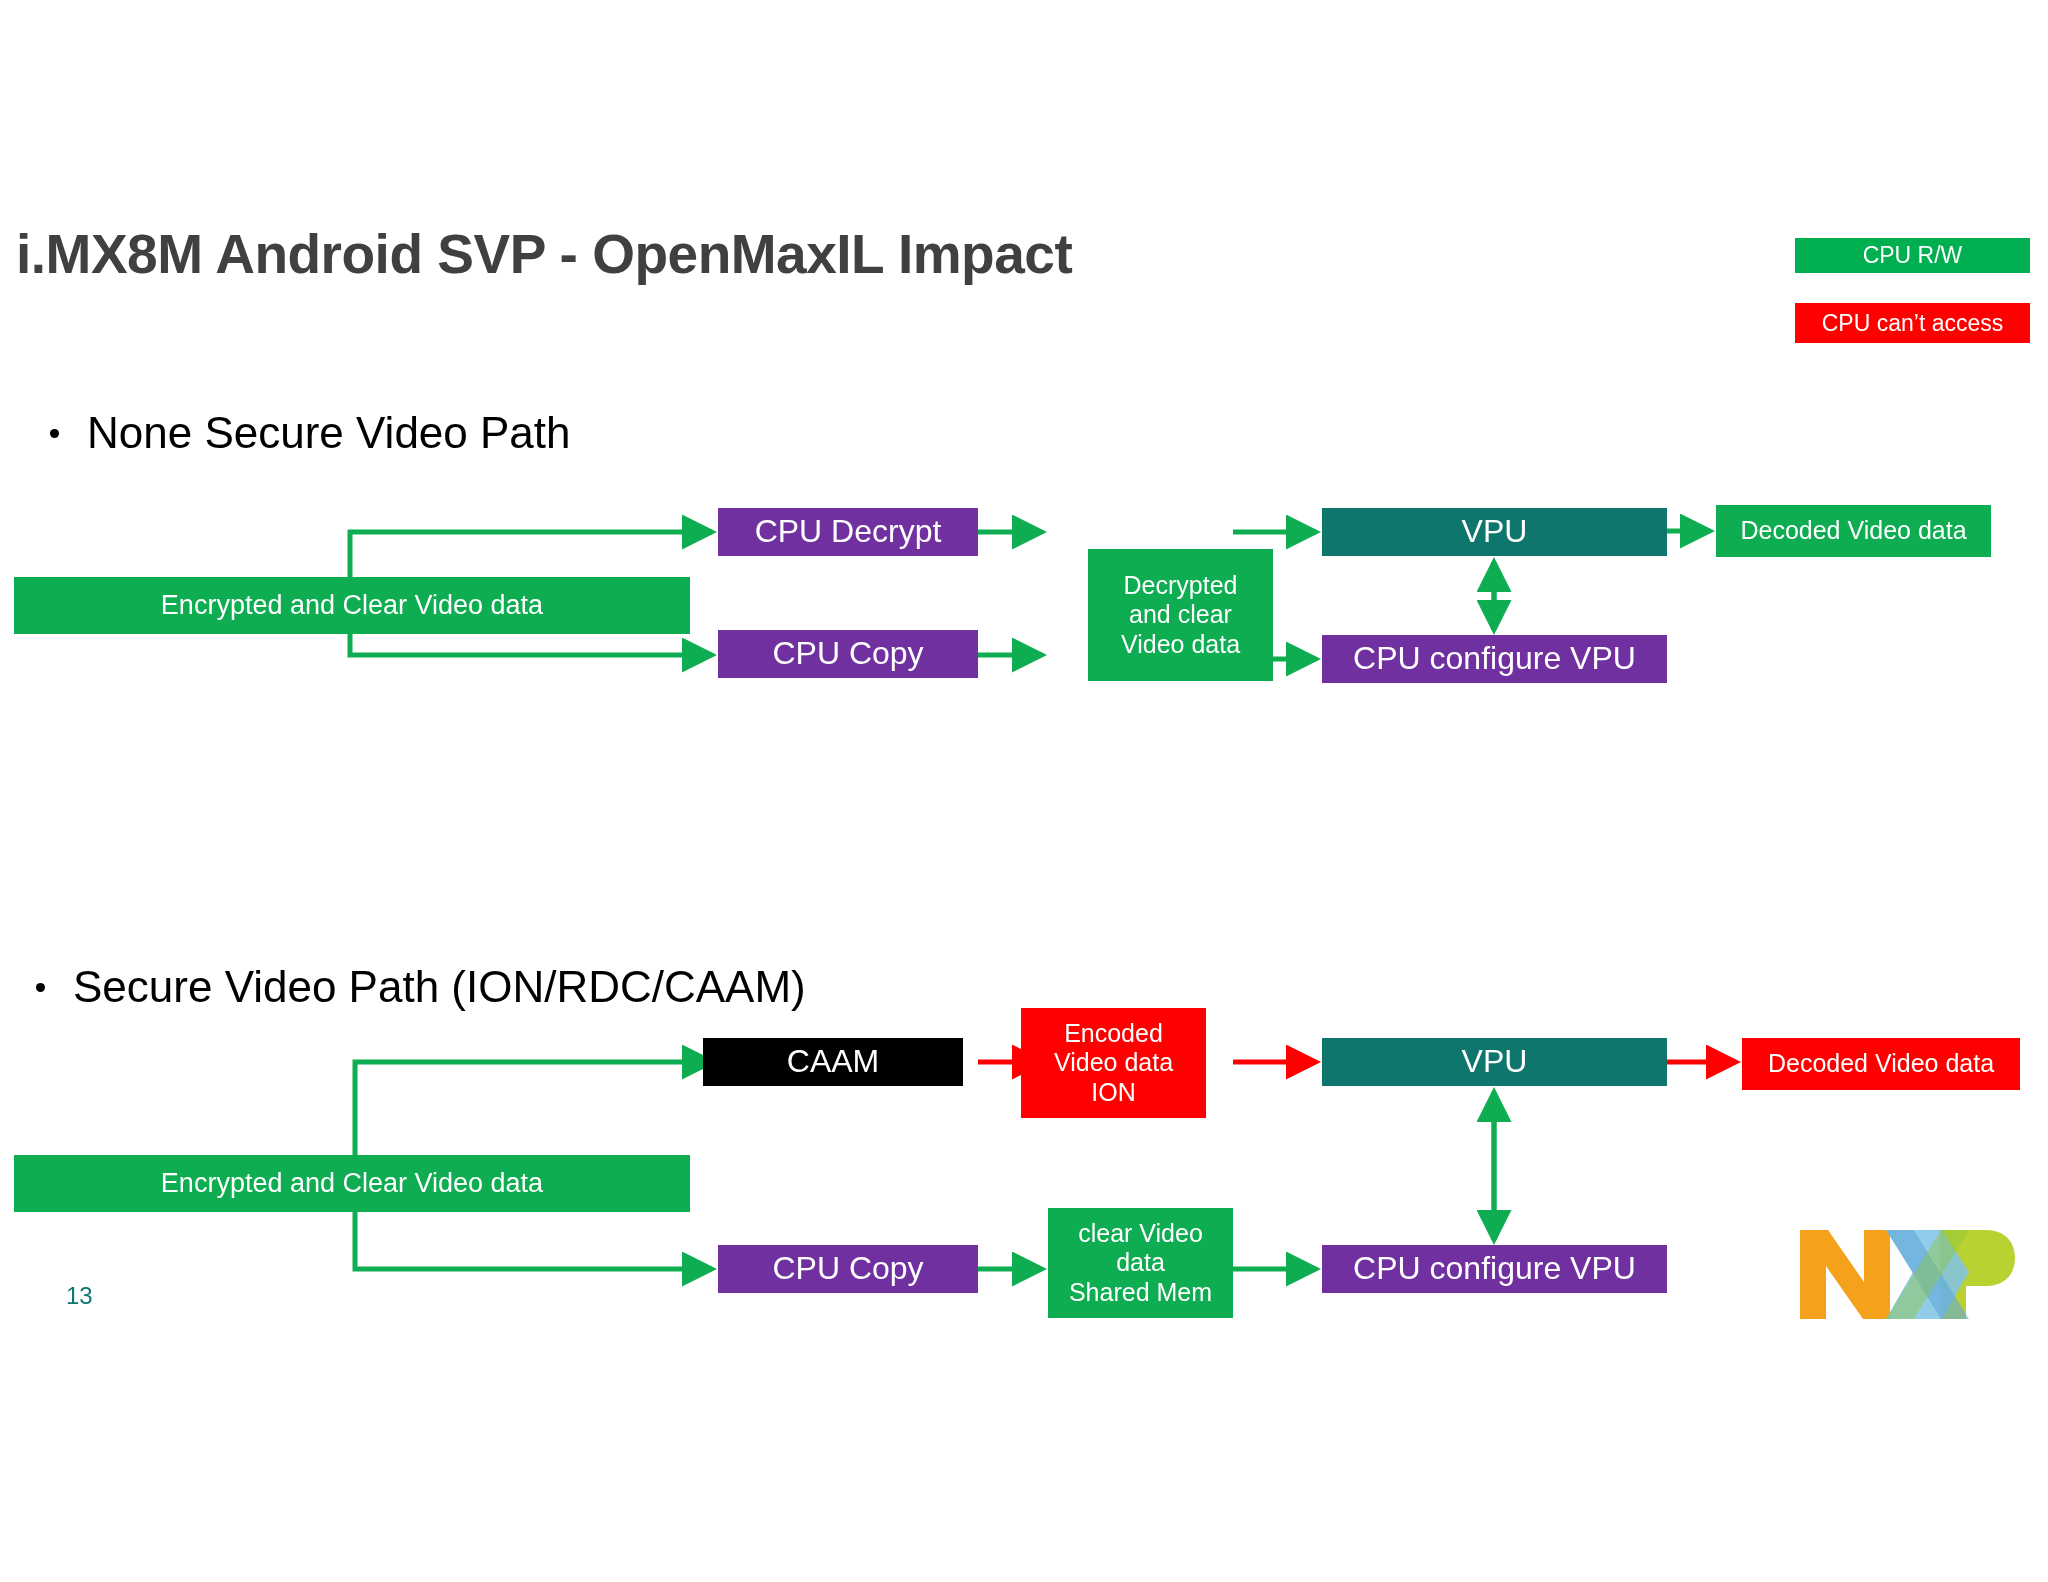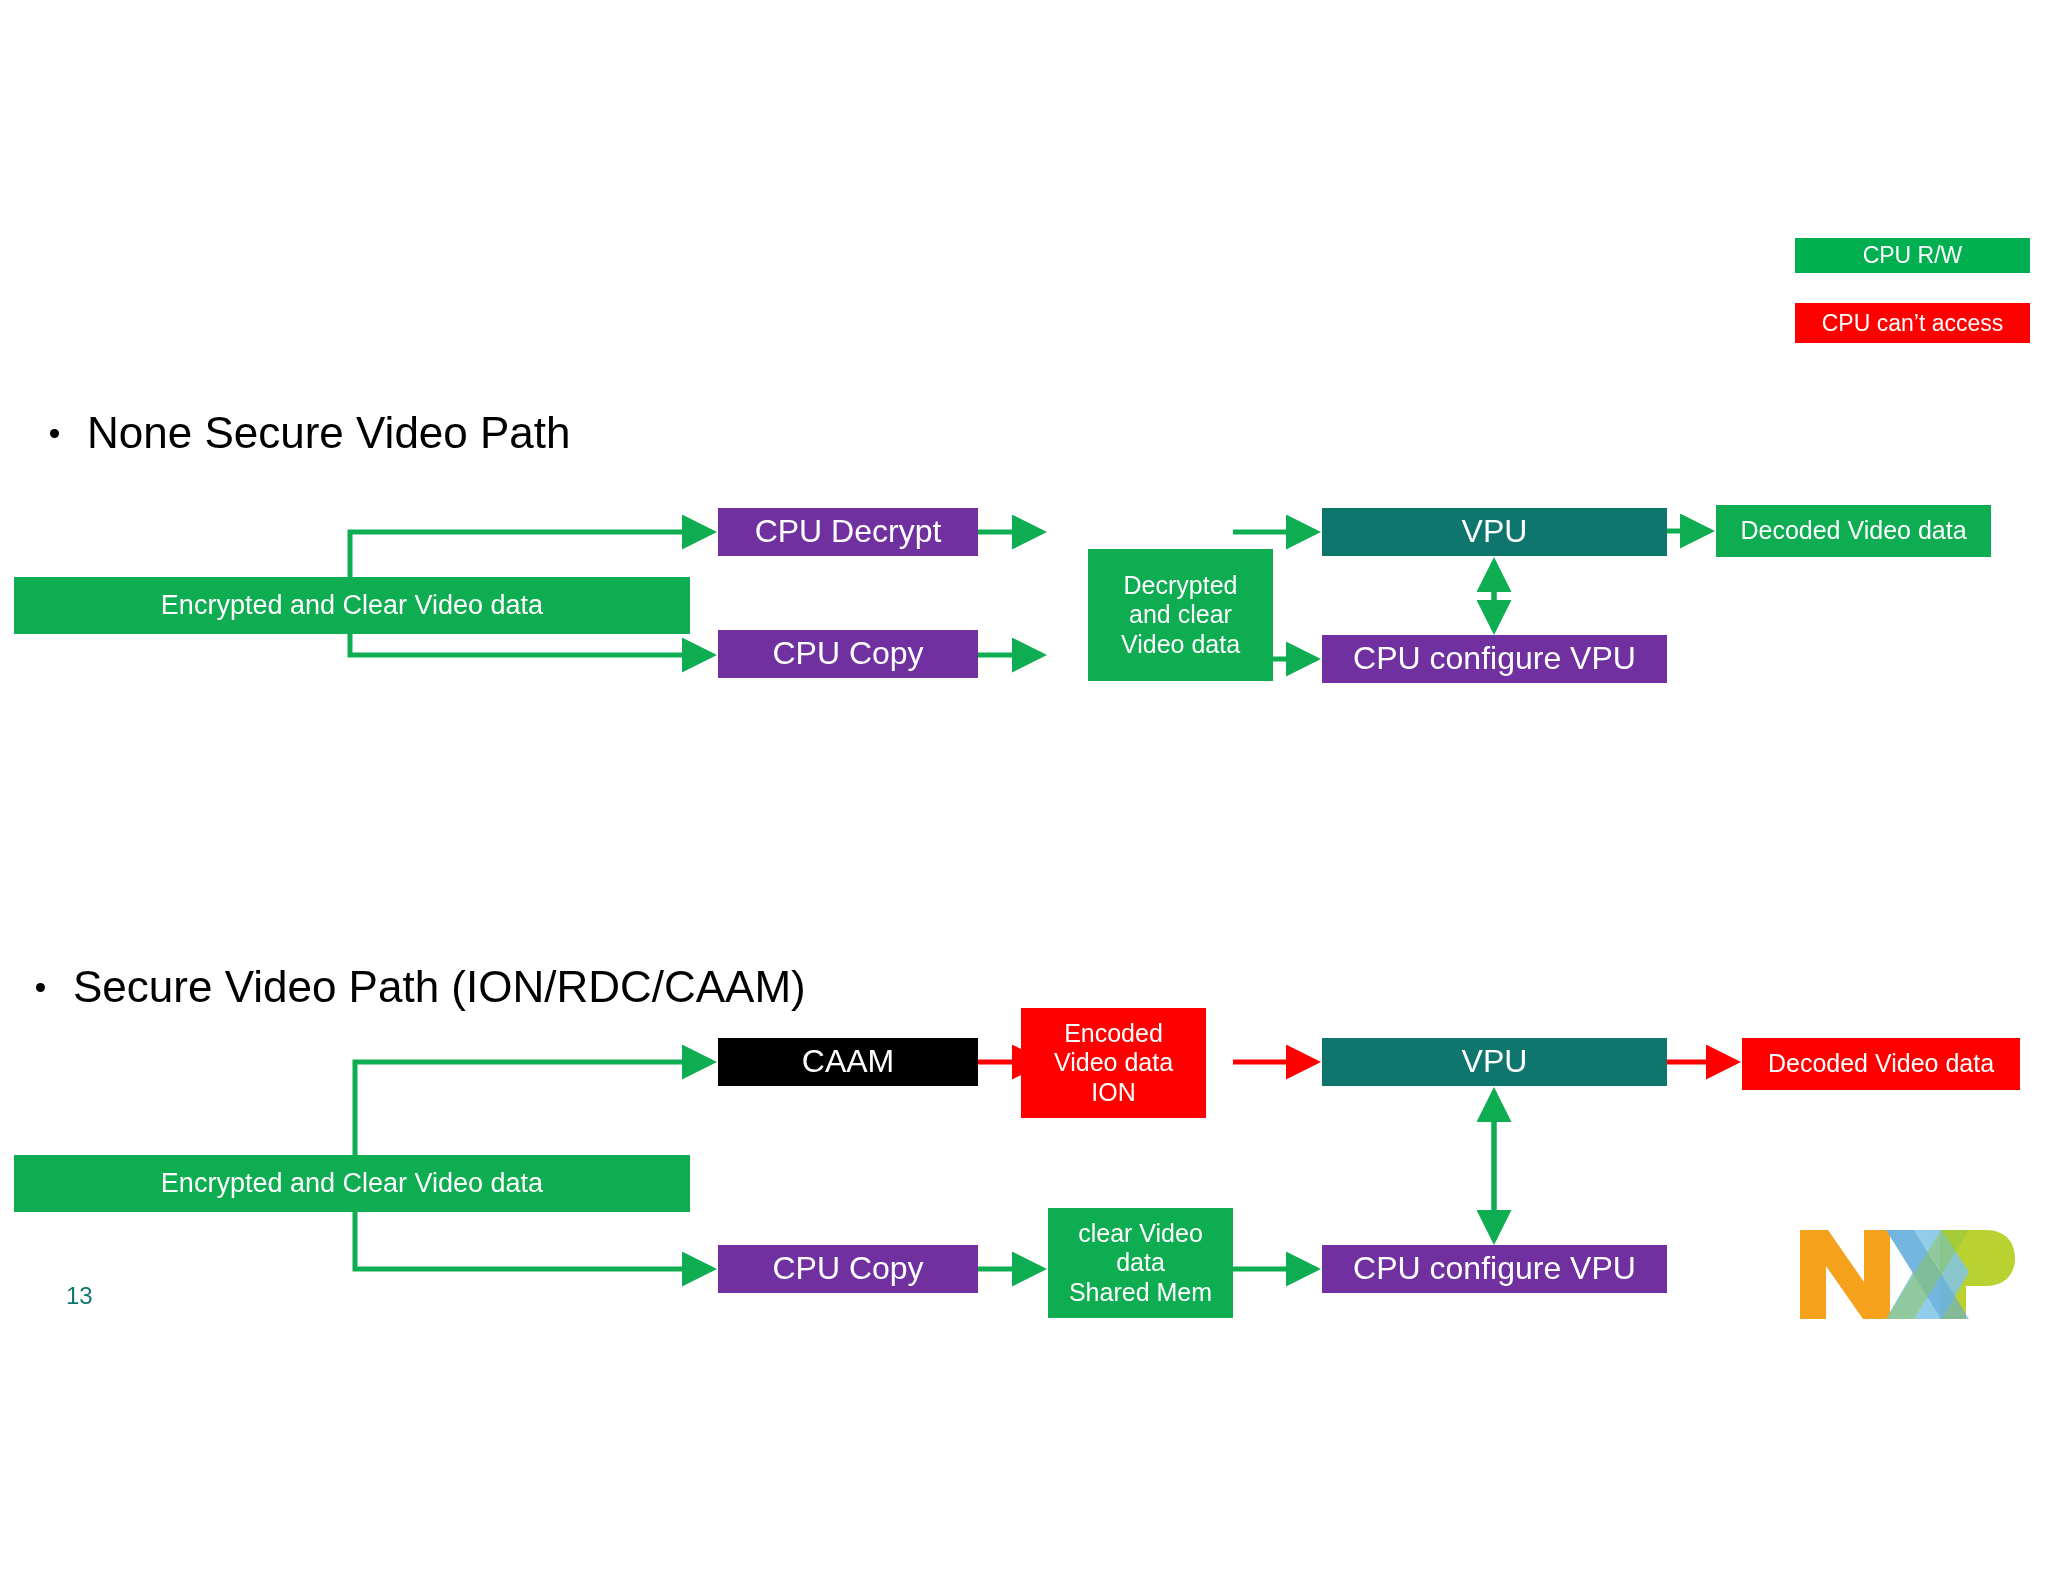--- a/index.html
+++ b/index.html
@@ -85,21 +85,21 @@
   #d1-source        { left: 14px;   top: 577px; width: 676px;  height: 57px;  font-size: 27px; }
   #d1-cpu-decrypt   { left: 718px;  top: 508px; width: 260px;  height: 48px;  font-size: 32px; }
   #d1-cpu-copy      { left: 718px;  top: 630px; width: 260px;  height: 48px;  font-size: 32px; }
   #d1-decrypted     { left: 1048px; top: 549px; width: 185px;  height: 132px; font-size: 25px; margin-left: 40px; }
   #d1-vpu           { left: 1322px; top: 508px; width: 345px;  height: 48px;  font-size: 32px; }
   #d1-cpu-cfg-vpu   { left: 1322px; top: 635px; width: 345px;  height: 48px;  font-size: 32px; }
   #d1-decoded       { left: 1716px; top: 505px; width: 275px;  height: 52px;  font-size: 25px; }
 
   
   #d2-source        { left: 14px;   top: 1155px; width: 676px;  height: 57px;  font-size: 27px; }
-  #d2-caam          { left: 718px;  top: 1038px; width: 260px;  height: 48px;  font-size: 32px; }
+  #d2-caam          { left: 703px;  top: 1038px; width: 260px;  height: 48px;  font-size: 32px; }
   #d2-cpu-copy      { left: 718px;  top: 1245px; width: 260px;  height: 48px;  font-size: 32px; }
   #d2-encoded       { left: 1001px; top: 1008px; width: 185px;  height: 110px; font-size: 25px; margin-left: 20px; }
   #d2-clear-shared  { left: 1048px; top: 1208px; width: 185px;  height: 110px; font-size: 25px; }
   #d2-vpu           { left: 1322px; top: 1038px; width: 345px;  height: 48px;  font-size: 32px; }
   #d2-cpu-cfg-vpu   { left: 1322px; top: 1245px; width: 345px;  height: 48px;  font-size: 32px; }
   #d2-decoded       { left: 1742px; top: 1038px; width: 278px;  height: 52px;  font-size: 25px; }
 
   
   #connectors {
     position: absolute;
@@ -126,20 +126,21 @@
     top: 1222px;
     width: 215px;
     height: 105px;
   }
 </style>
 </head>
 <body>
 
 <div id="slide">
 
+  <div class="title">i.MX8M Android SVP - OpenMaxIL Impact</div>
 
   <div class="legend-box" id="legend-cpu-rw">CPU R/W</div>
   <div class="legend-box" id="legend-cpu-no">CPU can’t access</div>
 
   <div class="bullet-row" id="bullet-none-secure">
     <span class="bullet-dot"></span>
     <span>None Secure Video Path</span>
   </div>
   <div class="bullet-row" id="bullet-secure">
     <span class="bullet-dot"></span>

